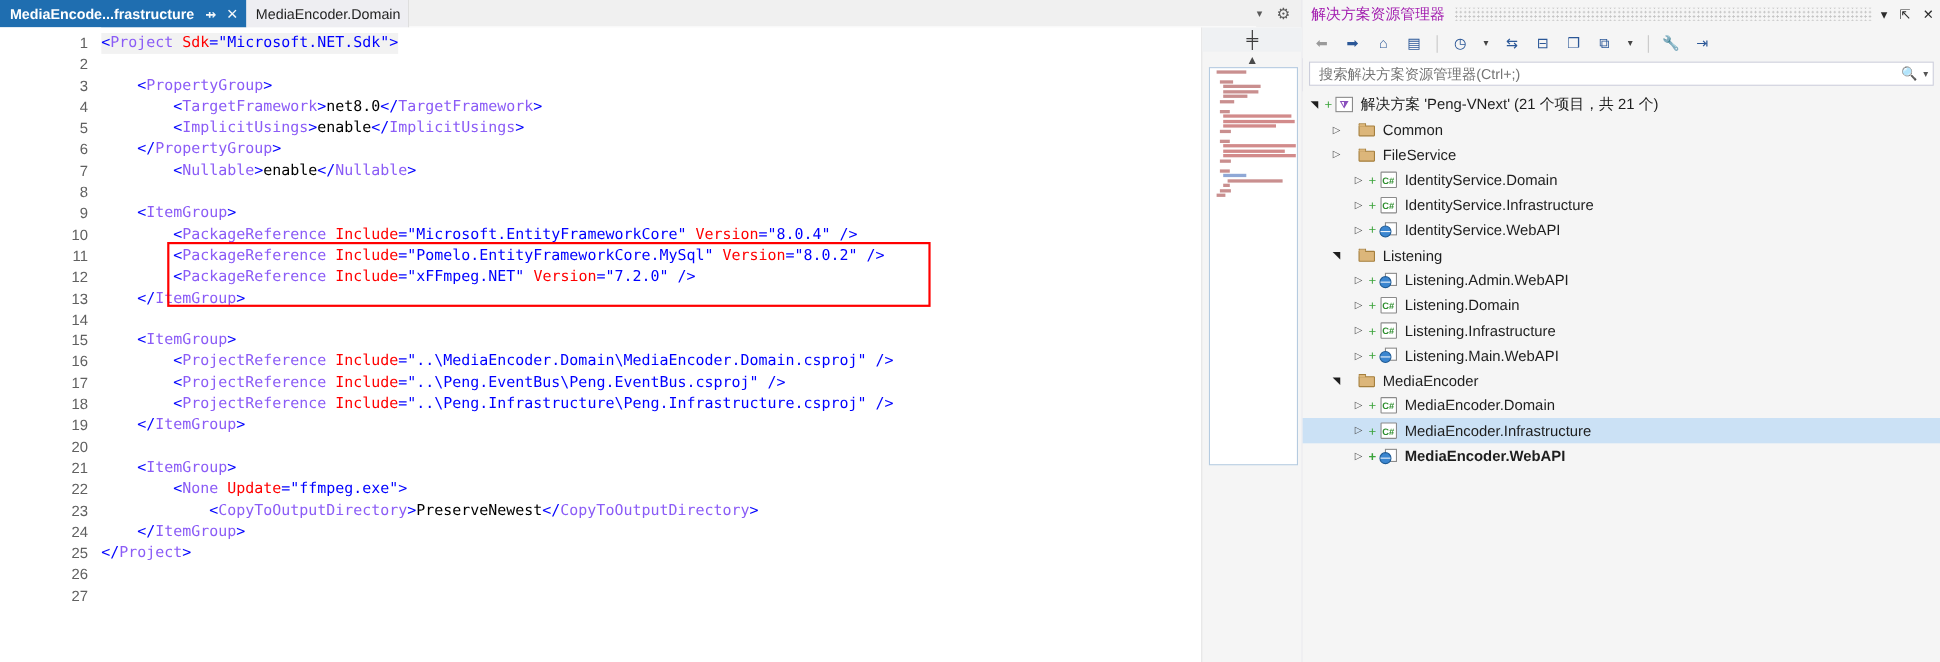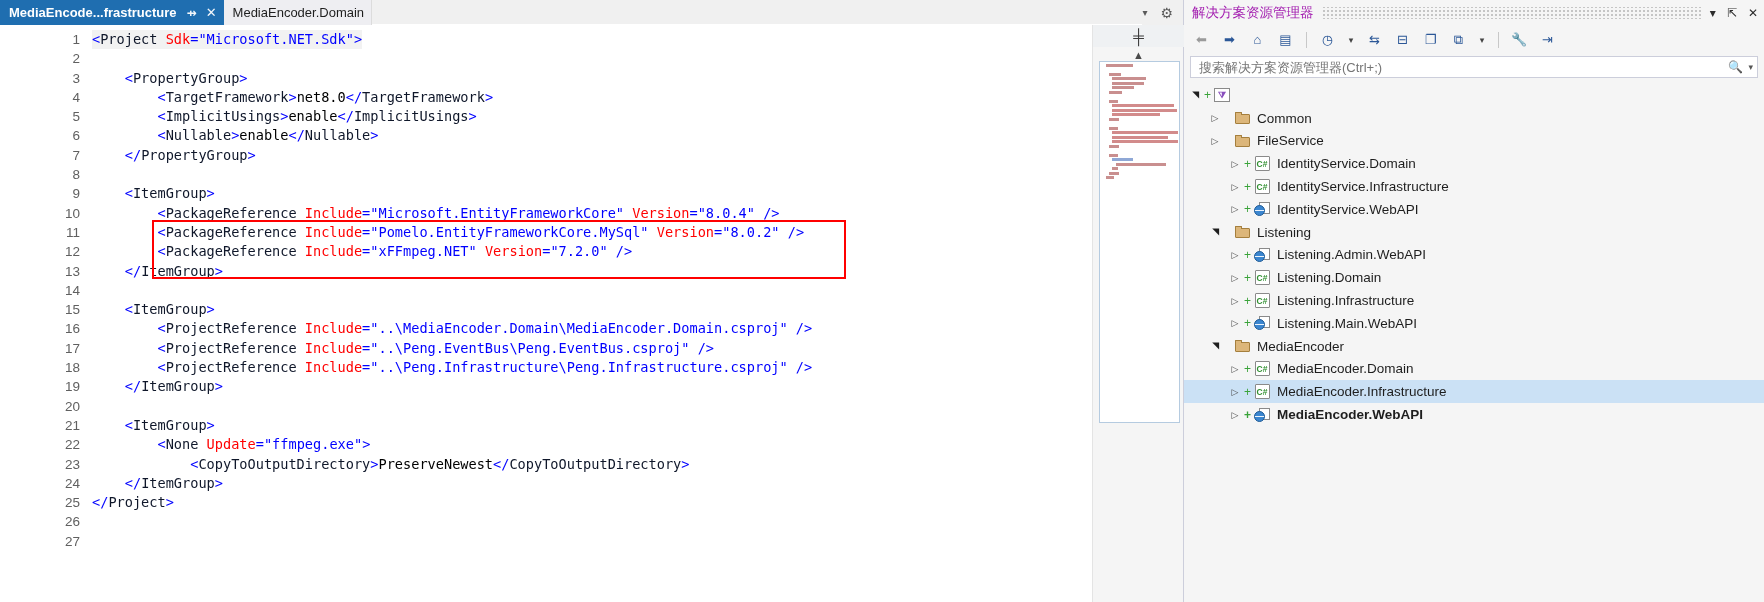--- a/index.html
+++ b/index.html
@@ -28,21 +28,21 @@
 
   .code-area{position:relative;height:577px;background:#ffffff;display:flex;}
   .gutter{width:92px;flex:0 0 92px;background:#ffffff;text-align:right;padding-top:5px;box-sizing:border-box;}
   .gutter .ln{height:19.3px;line-height:19.3px;font-family:"DejaVu Sans Mono","Liberation Mono",monospace;font-size:13.5px;color:#2b91af00;}
   .gutter .ln span{color:#606060;padding-right:12px;font-family:"Liberation Sans",sans-serif;font-size:13.5px;}
 
   .code-lines{position:relative;flex:1;padding-top:5px;overflow:hidden;}
   .cline{height:19.3px;line-height:19.3px;white-space:pre;font-family:"DejaVu Sans Mono","Liberation Mono",monospace;font-size:13.6px;letter-spacing:0px;}
 
   .t-br{color:#0000ff;}       
-  .t-el{color:#0f172a;}       
+  .t-el{color:#8b5cf6;}       
   .t-at{color:#ff0000;}       
   .t-eq{color:#0000ff;}       
   .t-st{color:#0000ff;}       
   .t-tx{color:#000000;}       
 
   .line1-hl{background:#f2f2f2;display:inline-block;}
 
   .redbox{position:absolute;left:152px;top:195px;width:694px;height:59px;border:2px solid #ff0000;box-sizing:border-box;pointer-events:none;}
 
   
@@ -141,22 +141,22 @@
           <div class="ln"><span>25</span></div>
           <div class="ln"><span>26</span></div>
           <div class="ln"><span>27</span></div>
         </div>
       <div class="code-lines" id="codelines">
           <div class="cline"><span class="line1-hl"><span class="t-br">&lt;</span><span class="t-el">Project</span> <span class="t-at">Sdk</span><span class="t-eq">=</span><span class="t-st">"Microsoft.NET.Sdk"</span><span class="t-br">&gt;</span></span></div>
           <div class="cline">&nbsp;</div>
           <div class="cline">    <span class="t-br">&lt;</span><span class="t-el">PropertyGroup</span><span class="t-br">&gt;</span></div>
           <div class="cline">        <span class="t-br">&lt;</span><span class="t-el">TargetFramework</span><span class="t-br">&gt;</span><span class="t-tx">net8.0</span><span class="t-br">&lt;/</span><span class="t-el">TargetFramework</span><span class="t-br">&gt;</span><span class="t-tx"></span></div>
           <div class="cline">        <span class="t-br">&lt;</span><span class="t-el">ImplicitUsings</span><span class="t-br">&gt;</span><span class="t-tx">enable</span><span class="t-br">&lt;/</span><span class="t-el">ImplicitUsings</span><span class="t-br">&gt;</span><span class="t-tx"></span></div>
+          <div class="cline">    <span class="t-br">&lt;/</span><span class="t-el">PropertyGroup</span><span class="t-br">&gt;</span></div>
           <div class="cline">        <span class="t-br">&lt;</span><span class="t-el">Nullable</span><span class="t-br">&gt;</span><span class="t-tx">enable</span><span class="t-br">&lt;/</span><span class="t-el">Nullable</span><span class="t-br">&gt;</span><span class="t-tx"></span></div>
-          <div class="cline">    <span class="t-br">&lt;/</span><span class="t-el">PropertyGroup</span><span class="t-br">&gt;</span></div>
           <div class="cline">&nbsp;</div>
           <div class="cline">    <span class="t-br">&lt;</span><span class="t-el">ItemGroup</span><span class="t-br">&gt;</span></div>
           <div class="cline">        <span class="t-br">&lt;</span><span class="t-el">PackageReference</span> <span class="t-at">Include</span><span class="t-eq">=</span><span class="t-st">"Microsoft.EntityFrameworkCore"</span> <span class="t-at">Version</span><span class="t-eq">=</span><span class="t-st">"8.0.4"</span><span class="t-br"> /&gt;</span></div>
           <div class="cline">        <span class="t-br">&lt;</span><span class="t-el">PackageReference</span> <span class="t-at">Include</span><span class="t-eq">=</span><span class="t-st">"Pomelo.EntityFrameworkCore.MySql"</span> <span class="t-at">Version</span><span class="t-eq">=</span><span class="t-st">"8.0.2"</span><span class="t-br"> /&gt;</span></div>
           <div class="cline">        <span class="t-br">&lt;</span><span class="t-el">PackageReference</span> <span class="t-at">Include</span><span class="t-eq">=</span><span class="t-st">"xFFmpeg.NET"</span> <span class="t-at">Version</span><span class="t-eq">=</span><span class="t-st">"7.2.0"</span><span class="t-br"> /&gt;</span></div>
           <div class="cline">    <span class="t-br">&lt;/</span><span class="t-el">ItemGroup</span><span class="t-br">&gt;</span></div>
           <div class="cline">&nbsp;</div>
           <div class="cline">    <span class="t-br">&lt;</span><span class="t-el">ItemGroup</span><span class="t-br">&gt;</span></div>
           <div class="cline">        <span class="t-br">&lt;</span><span class="t-el">ProjectReference</span> <span class="t-at">Include</span><span class="t-eq">=</span><span class="t-st">"..\MediaEncoder.Domain\MediaEncoder.Domain.csproj"</span><span class="t-br"> /&gt;</span></div>
           <div class="cline">        <span class="t-br">&lt;</span><span class="t-el">ProjectReference</span> <span class="t-at">Include</span><span class="t-eq">=</span><span class="t-st">"..\Peng.EventBus\Peng.EventBus.csproj"</span><span class="t-br"> /&gt;</span></div>
@@ -244,20 +244,21 @@
       <span class="chev">▾</span>
     </div>
 
     <div class="tree" id="tree">
         <div class="node" style="padding-left: 4px;">
           <span class="arrow open" style="transform: rotate(-90deg); display: inline-block;">◢</span>
           <span class="plus">+</span>
           <span class="icon">
             <span class="sln">⧩</span>
           </span>
+          <span class="lbl">解决方案 'Peng-VNext' (21 个项目，共 21 个)</span>
         </div>
         <div class="node" style="padding-left: 24px;">
           <span class="arrow">▷</span>
           <span class="plus"></span>
           <span class="icon">
             <span class="folder"></span>
           </span>
           <span class="lbl">Common</span>
         </div>
         <div class="node" style="padding-left: 24px;">

